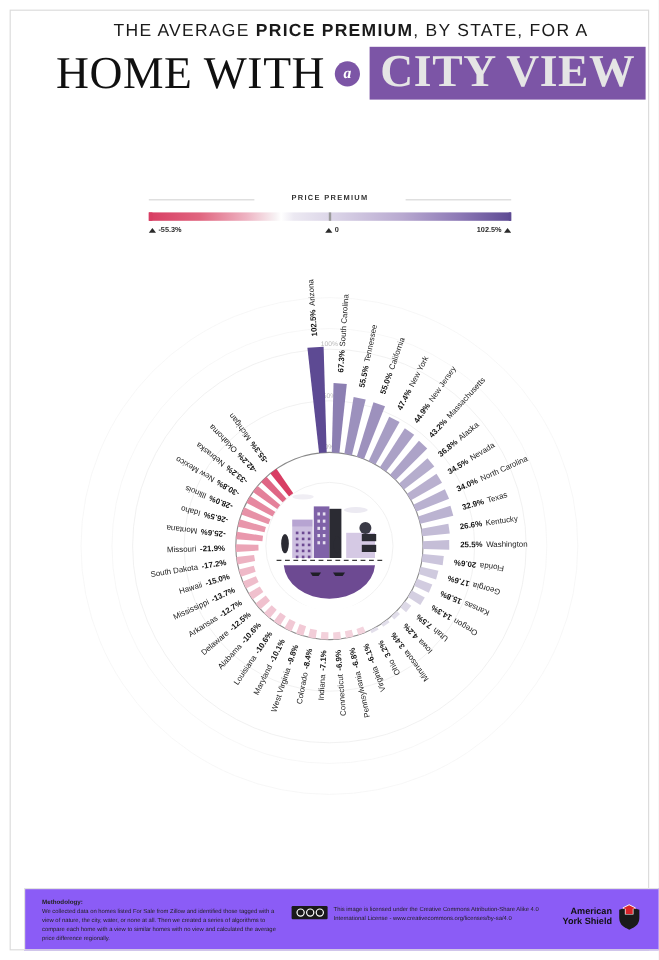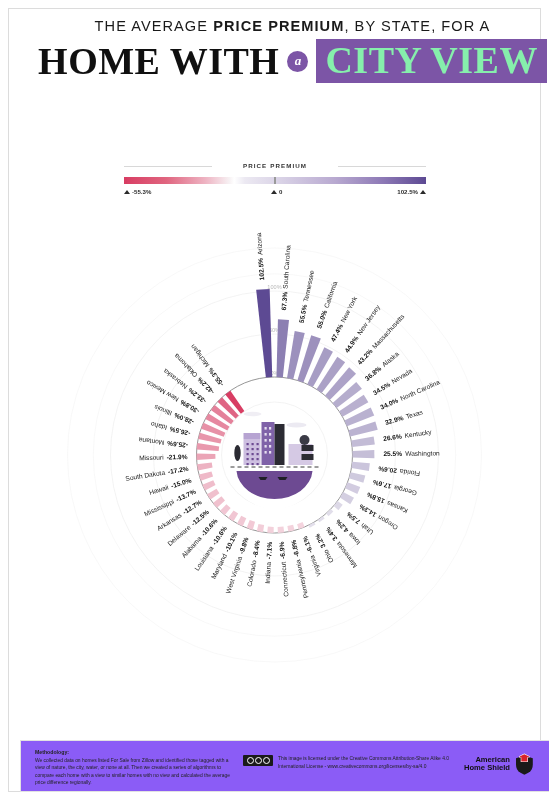--- a/index.html
+++ b/index.html
@@ -5,23 +5,23 @@
   html,body{margin:0;padding:0;background:#e9e9e9;}
   body{font-family:"Liberation Sans",sans-serif;}
   #page{position:relative;width:549px;height:800px;background:#ffffff;overflow:hidden;}
   #frame{position:absolute;left:8px;top:8px;width:533px;height:784px;border:1px solid #dcdcdc;box-sizing:border-box;}
 
   
   #header{position:absolute;left:18px;top:18px;width:549px;text-align:center;}
   .kicker{font-size:14.6px;letter-spacing:1.05px;color:#1a1a1a;font-weight:400;white-space:nowrap;}
   .kicker b{font-weight:700;}
   #title-row{margin-top:5px;display:flex;align-items:center;justify-content:center;gap:0px;}
-  .t-black{font-family:"Liberation Serif",serif;font-size:38px;font-weight:700;color:#101010;letter-spacing:0.5px;line-height:1;}
+  .t-black{font-family:"Liberation Serif",serif;font-size:38px;font-weight:400;color:#101010;letter-spacing:0.5px;line-height:1;}
   .at-circle{width:21px;height:21px;border-radius:50%;background:#7c55a6;color:#fff;font-family:"Liberation Serif",serif;font-style:italic;font-size:13px;font-weight:700;display:flex;align-items:center;justify-content:center;margin:0 8px;}
-  .t-white{font-family:"Liberation Serif",serif;font-size:38px;font-weight:700;color:#86efac;background:#7c55a6;padding:2px 9px 4px 9px;letter-spacing:0.5px;line-height:1;}
+  .t-white{font-family:"Liberation Serif",serif;font-size:38px;font-weight:700;color:#e5e5e5;background:#7c55a6;padding:2px 9px 4px 9px;letter-spacing:0.5px;line-height:1;}
 
   #standfirst{position:absolute;left:48px;top:96px;width:453px;text-align:center;font-size:8.4px;line-height:1.62;color:#1c1c1c;}
 
   
   #legend{position:absolute;left:124px;top:162px;width:302px;}
   #legend-title{text-align:center;font-size:6.2px;letter-spacing:1.1px;font-weight:700;color:#333;position:relative;}
   #legend-title:before,#legend-title:after{content:"";position:absolute;top:50%;width:88px;height:1px;background:#d8d8d8;}
   #legend-title:before{left:0;}
   #legend-title:after{right:0;}
   #legend-bar{margin-top:8px;height:7px;width:100%;
@@ -340,21 +340,21 @@
       <div id="cc-badge">
         <span class="cc-o"></span>
         <span class="cc-o"></span>
         <span class="cc-o"></span>
       </div>
       <div id="cc-txt">This image is licensed under the Creative Commons Attribution-Share Alike 4.0 International License - www.creativecommons.org/licenses/by-sa/4.0</div>
     </div>
     <div id="ahs">
       <div id="ahs-txt">
         <div>American</div>
-        <div>Home Shield</div>
+        <div>York Shield</div>
       </div>
       <div id="ahs-mark">
         <svg width="21" height="22" viewBox="0 0 21 22">
           <path d="M6.5 19.8C3.2 17.8 2 15 2 11.2V5.2L10.4 2.4L18.8 5.2V11.2C18.8 15 17.6 17.8 14.3 19.8L10.4 21.7Z" fill="#1a1a1a"></path>
           <path d="M5 3.2 L10.3 0.6 L15.6 3.2 V4.6 H13.9 V9.1 H6.7 V4.6 H5 Z" fill="#ffffff"></path>
           <path d="M5.6 3.6 L10.3 1.3 L15 3.6 V4.2 H13.3 V8.6 H7.3 V4.2 H5.6 Z" fill="#d8232a"></path>
         </svg>
       </div>
     </div>
   </div>

